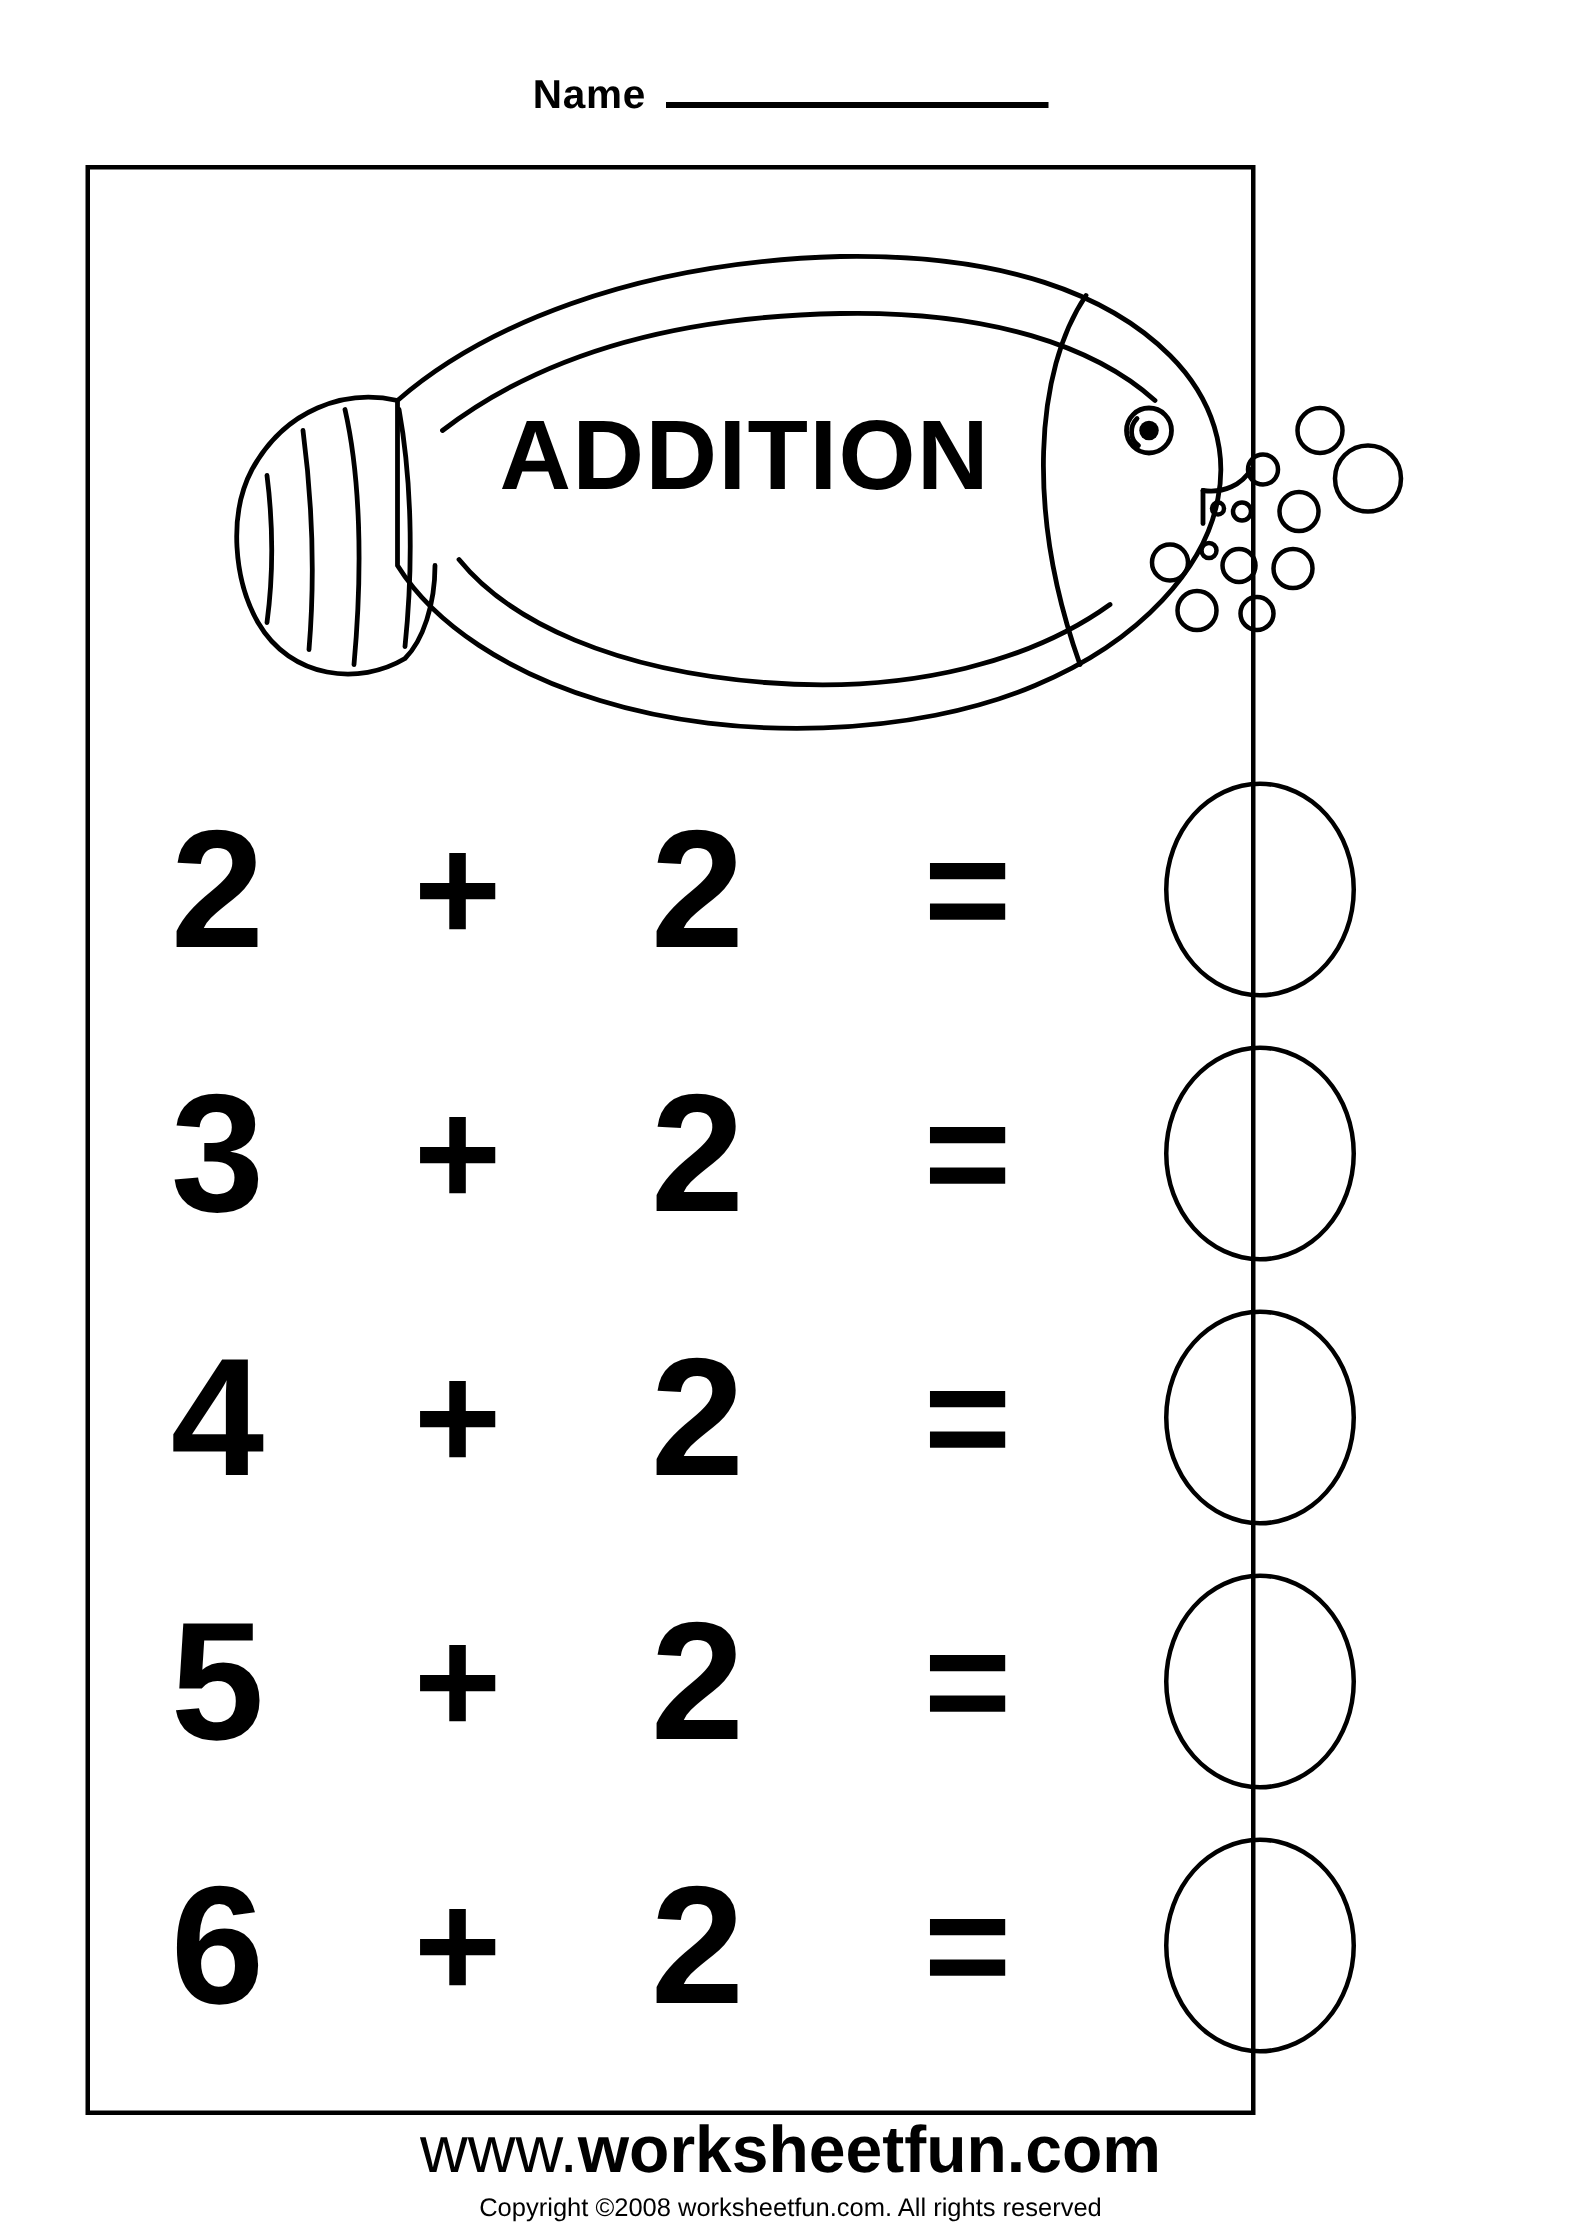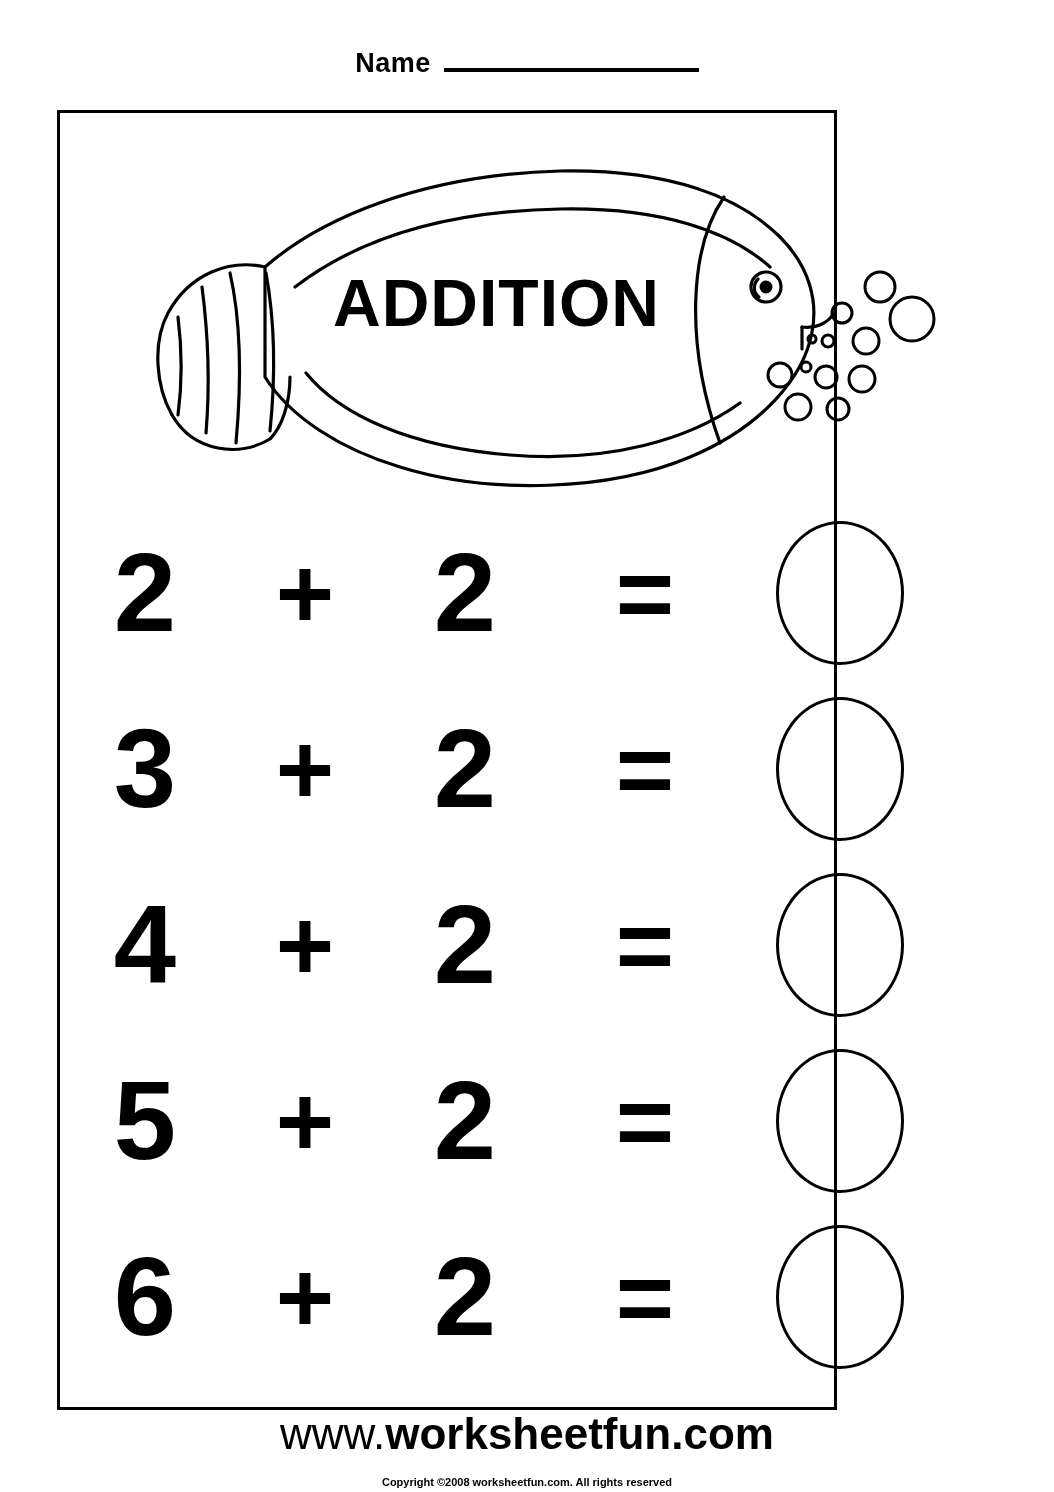--- a/index.html
+++ b/index.html
@@ -123,23 +123,23 @@
     text-align: center;
   }
   .footer-url {
     font-size: 44px;
     font-weight: bold;
     letter-spacing: 0px;
     line-height: 1;
   }
   .footer-url .thin { font-weight: normal; }
   .footer-copy {
-    font-size: 11px;
-    font-weight: bold;
-    margin-top: 20px;
+    font-size: 17px;
+    font-weight: normal;
+    margin-top: 6px;
   }
 </style>
 </head>
 <body>
 
 <div class="header-row">
   <div class="field-group">
     <span class="field-label">Name</span>
     <span class="field-line"></span>
   </div>

